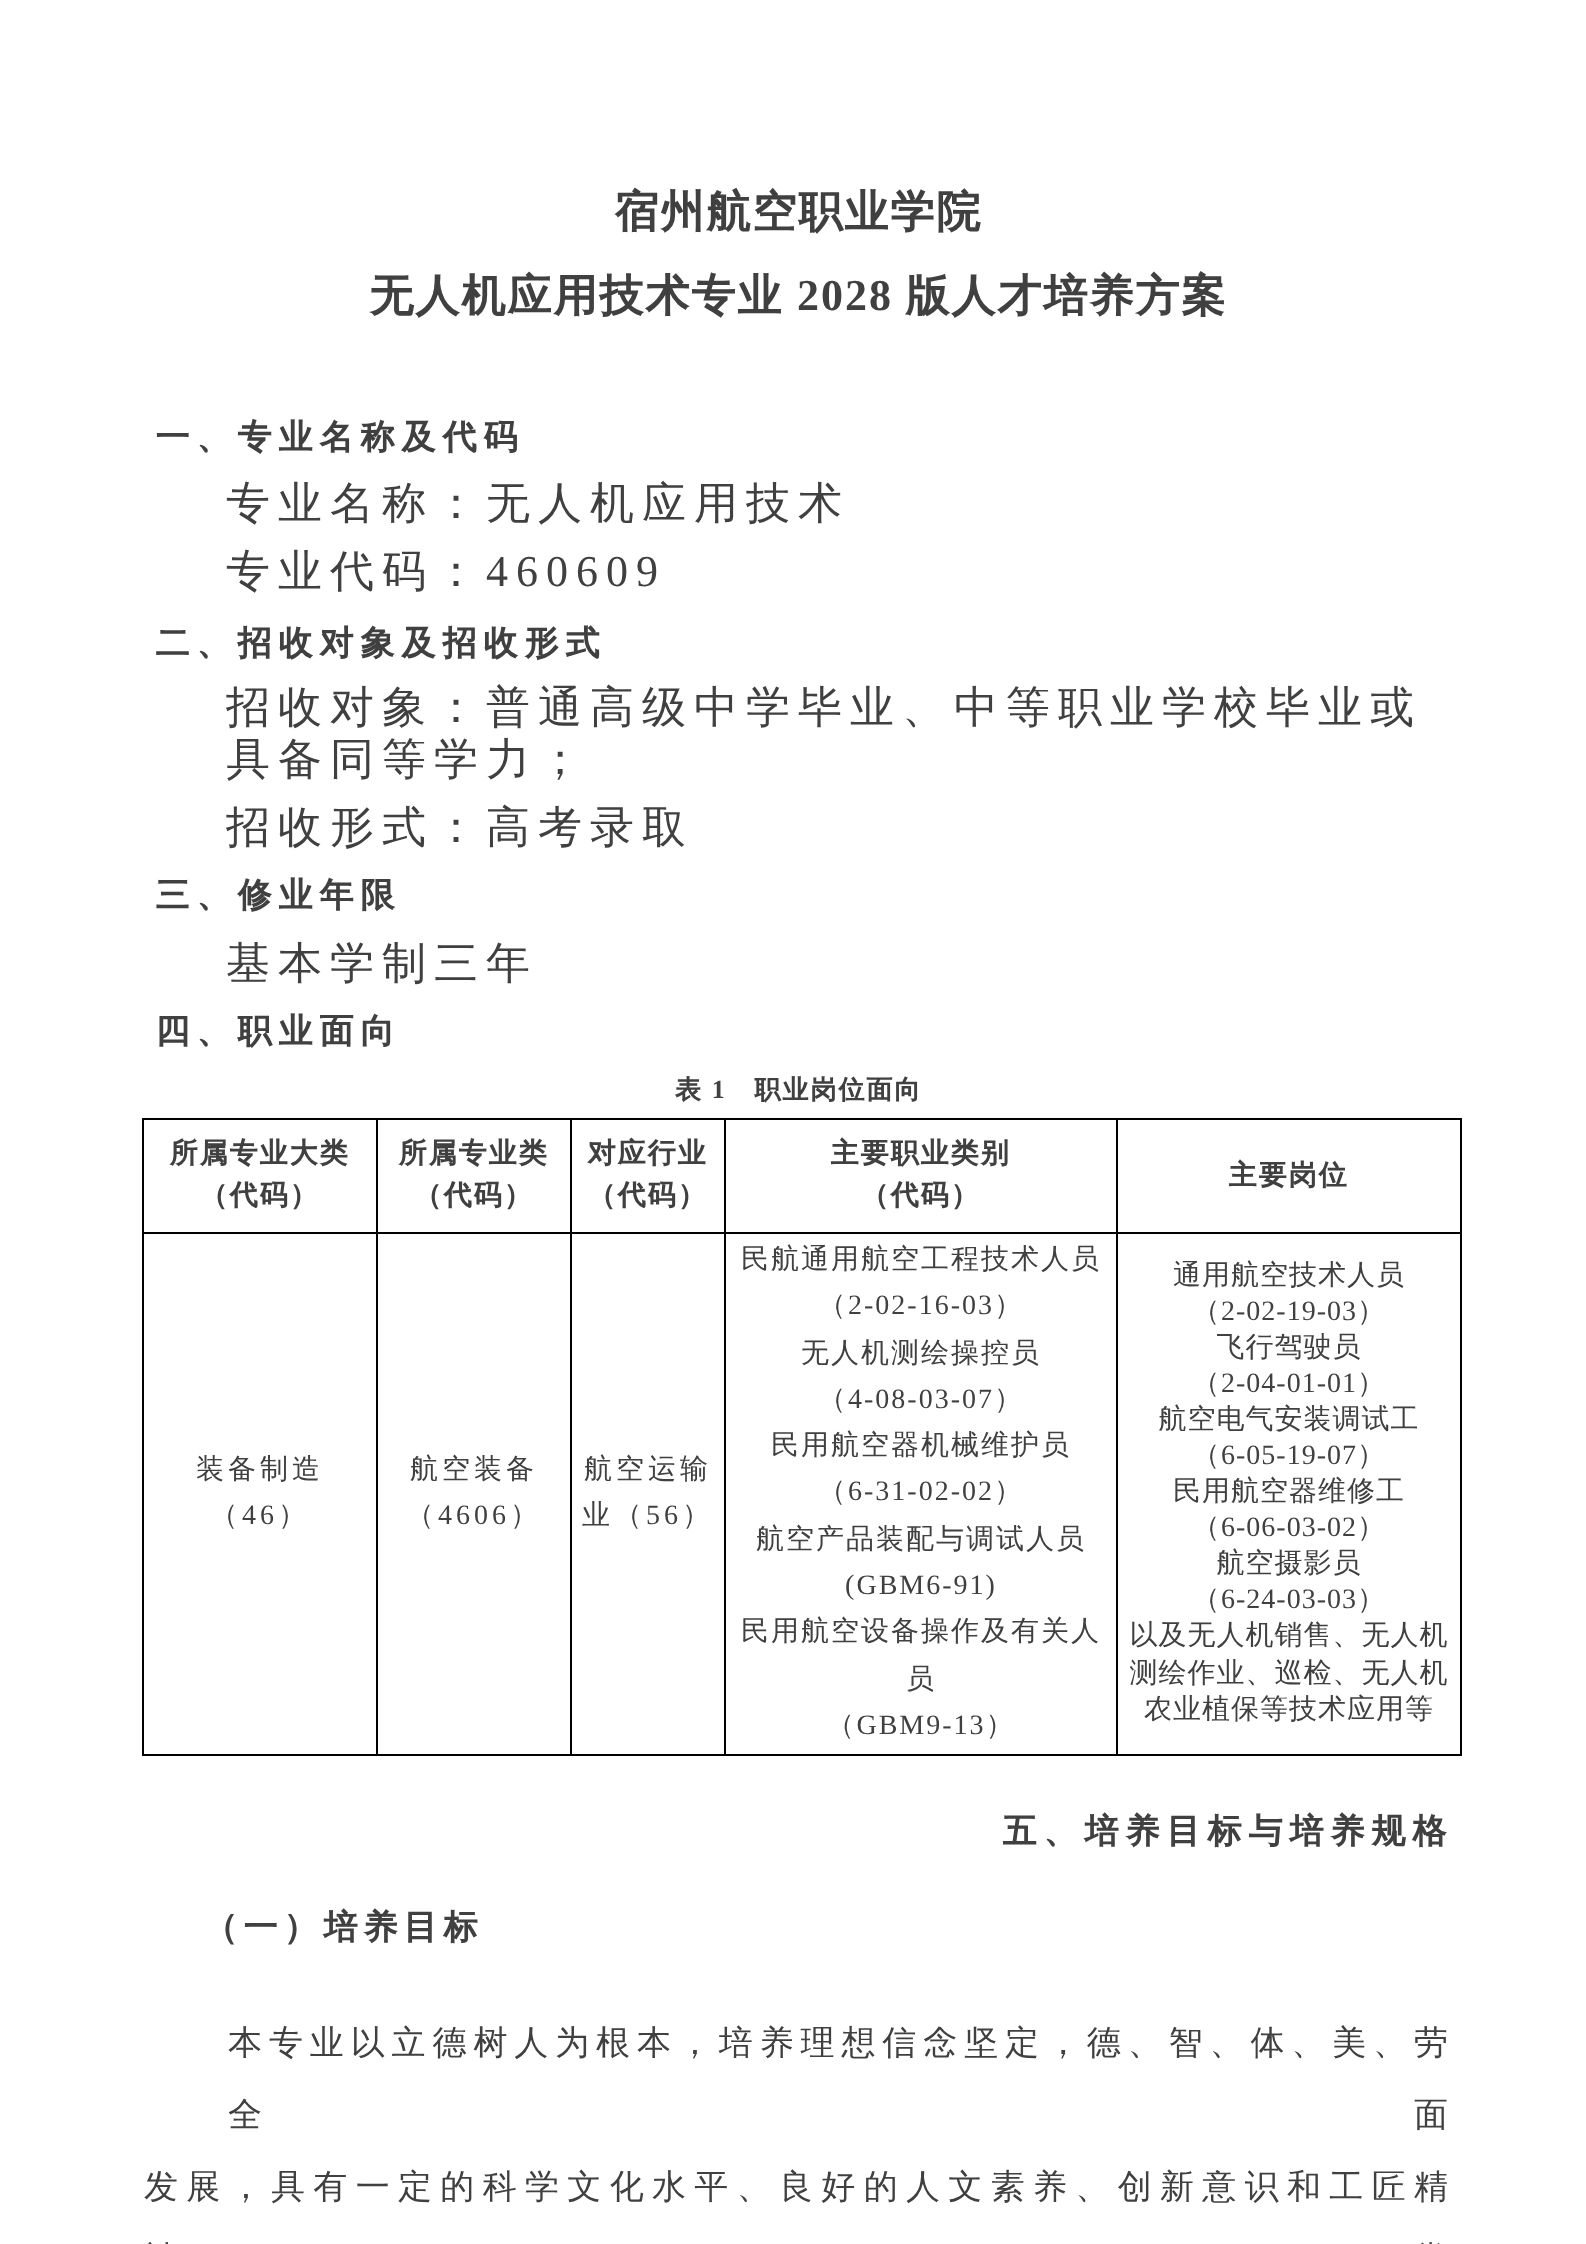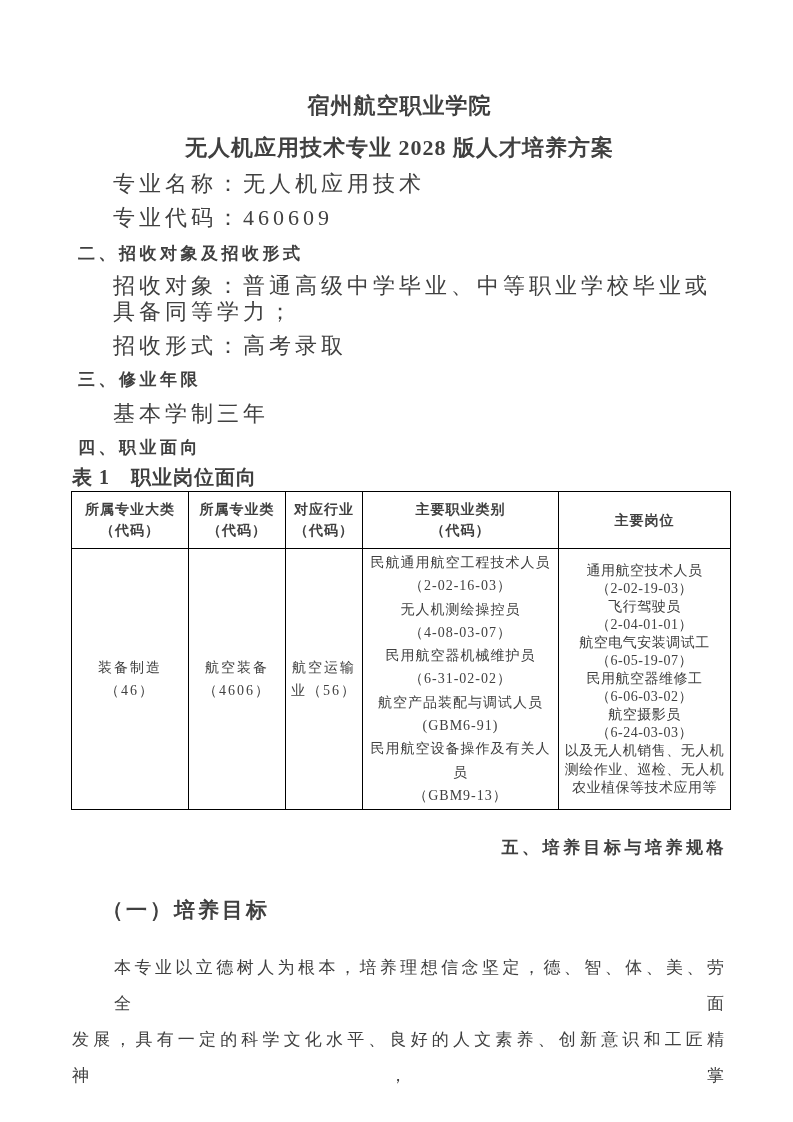--- a/index.html
+++ b/index.html
@@ -42,21 +42,22 @@
     padding-left: 41px;
   }
   .mt-h1 { margin-top: 42px; }
   .mt-7  { margin-top: 7px; }
   .mt-8  { margin-top: 8px; }
   .mt-10 { margin-top: 10px; }
   .mt-6  { margin-top: 6px; }
 
   .table-caption {
     margin-top: 6px;
-    font-size: 20px;
+    text-align: center;
+    font-size: 13px;
     font-weight: bold;
     letter-spacing: 1px;
     line-height: 20px;
     white-space: pre-line;
   }
   table.occupation {
     margin-top: 4px;
     border-collapse: collapse;
     table-layout: fixed;
     width: 659px;
@@ -95,22 +96,22 @@
   }
   td.cell-positions {
     font-size: 14px;
     line-height: 18.1px;
     letter-spacing: 0.5px;
     white-space: pre-line;
   }
 
   .sec5-heading { margin-top: 25px; text-align: right; }
   .sub-heading {
-    margin-top: 36px;
-    font-size: 21px;
+    margin-top: 22px;
+    font-size: 17px;
     font-weight: bold;
     letter-spacing: 3px;
     line-height: 26px;
     padding-left: 30px;
   }
   .para { margin-top: 27px; }
   .para-line {
     font-size: 17px;
     letter-spacing: 3px;
     line-height: 36px;
@@ -122,20 +123,21 @@
 </style>
 </head>
 <body>
 
 <div class="page">
   <div class="content">
 
     <div class="doc-title first">宿州航空职业学院</div>
     <div class="doc-title second">无人机应用技术专业 2028 版人才培养方案</div>
 
+    <div class="sec-heading mt-h1">一、专业名称及代码</div>
     <div class="body-line mt-7">专业名称：无人机应用技术</div>
     <div class="body-line mt-8">专业代码：460609</div>
 
     <div class="sec-heading mt-10">二、招收对象及招收形式</div>
     <div class="body-line mt-6">招收对象：普通高级中学毕业、中等职业学校毕业或具备同等学力；</div>
     <div class="body-line mt-8">招收形式：高考录取</div>
 
     <div class="sec-heading mt-8">三、修业年限</div>
     <div class="body-line mt-8">基本学制三年</div>
 

